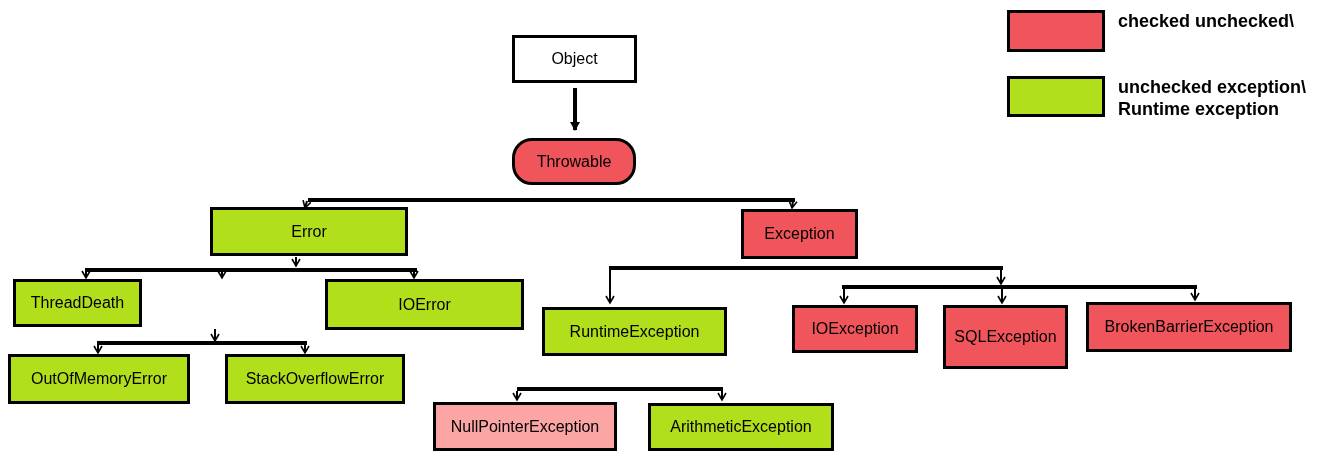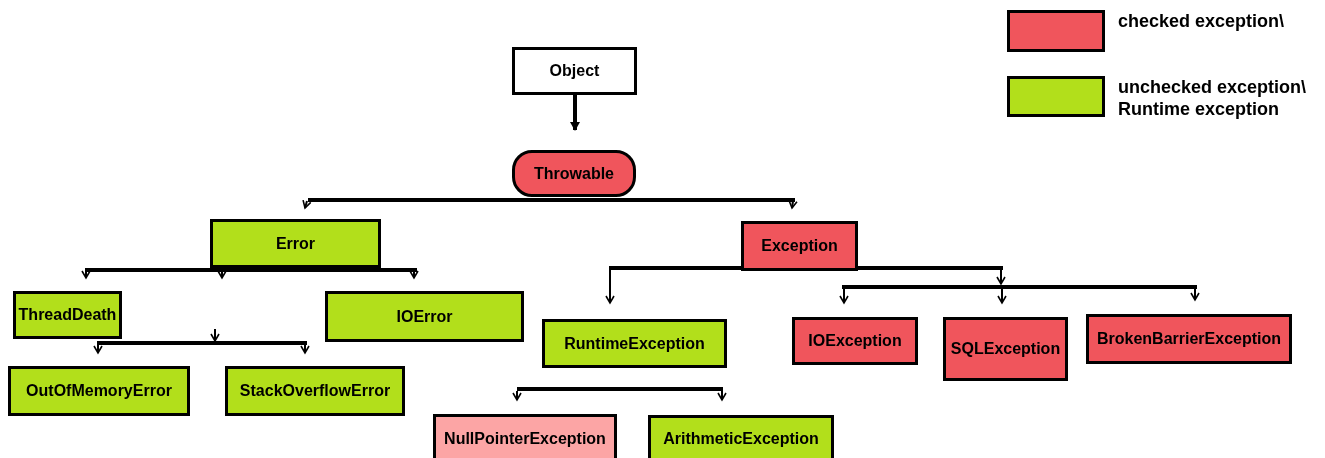--- a/index.html
+++ b/index.html
@@ -22,26 +22,25 @@
     width: 1325px;
     height: 458px;
   }
   .node {
     position: absolute;
     box-sizing: border-box;
     border: 3px solid #000;
     display: flex;
     align-items: center;
     justify-content: center;
-    font-weight: bold;
+    font-weight: normal;
     font-size: 16px;
     color: #000;
     white-space: nowrap;
     text-align: center;
-    margin-top: 12px;
   }
   .legend {
     position: absolute;
     left: 1007px;
     top: 10px;
     width: 318px;
   }
   .legend-row {
     position: absolute;
     left: 0;
@@ -114,29 +113,29 @@
   </svg>
 
   <div class="node" style="left: 512px; top: 35px; width: 125px; height: 48px; background: rgb(255, 255, 255);">
     <span>Object</span>
   </div>
 
   <div class="node" style="left: 512px; top: 138px; width: 124px; height: 47px; background: rgb(240, 85, 92); border-radius: 20px;">
     <span>Throwable</span>
   </div>
 
-  <div class="node" style="left: 210px; top: 207px; width: 171px; height: 49px; background: rgb(178, 223, 27);">
+  <div class="node" style="left: 210px; top: 207px; width: 198px; height: 49px; background: rgb(178, 223, 27);">
     <span>Error</span>
   </div>
 
   <div class="node" style="left: 741px; top: 209px; width: 117px; height: 50px; background: rgb(240, 85, 92);">
     <span>Exception</span>
   </div>
 
-  <div class="node" style="left: 13px; top: 279px; width: 109px; height: 48px; background: rgb(178, 223, 27);">
+  <div class="node" style="left: 13px; top: 279px; width: 129px; height: 48px; background: rgb(178, 223, 27);">
     <span>ThreadDeath</span>
   </div>
 
 
   <div class="node" style="left: 325px; top: 279px; width: 199px; height: 51px; background: rgb(178, 223, 27);">
     <span>IOError</span>
   </div>
 
   <div class="node" style="left: 8px; top: 354px; width: 182px; height: 50px; background: rgb(178, 223, 27); justify-content: center;">
     <span>OutOfMemoryError</span>
@@ -167,21 +166,21 @@
   </div>
 
   <div class="node" style="left: 648px; top: 403px; width: 186px; height: 48px; background: rgb(178, 223, 27);">
     <span>ArithmeticException</span>
   </div>
 
   <div class="legend">
     <div class="legend-row row-0">
       <div class="legend-swatch" style="background: rgb(240, 85, 92);"></div>
       <div class="legend-text">
-        <div>checked exception\</div>
+        <div>checked unchecked\</div>
       </div>
     </div>
     <div class="legend-row row-1">
       <div class="legend-swatch" style="background: rgb(178, 223, 27);"></div>
       <div class="legend-text">
         <div>unchecked exception\</div>
         <div>Runtime exception</div>
       </div>
     </div>
   </div>

